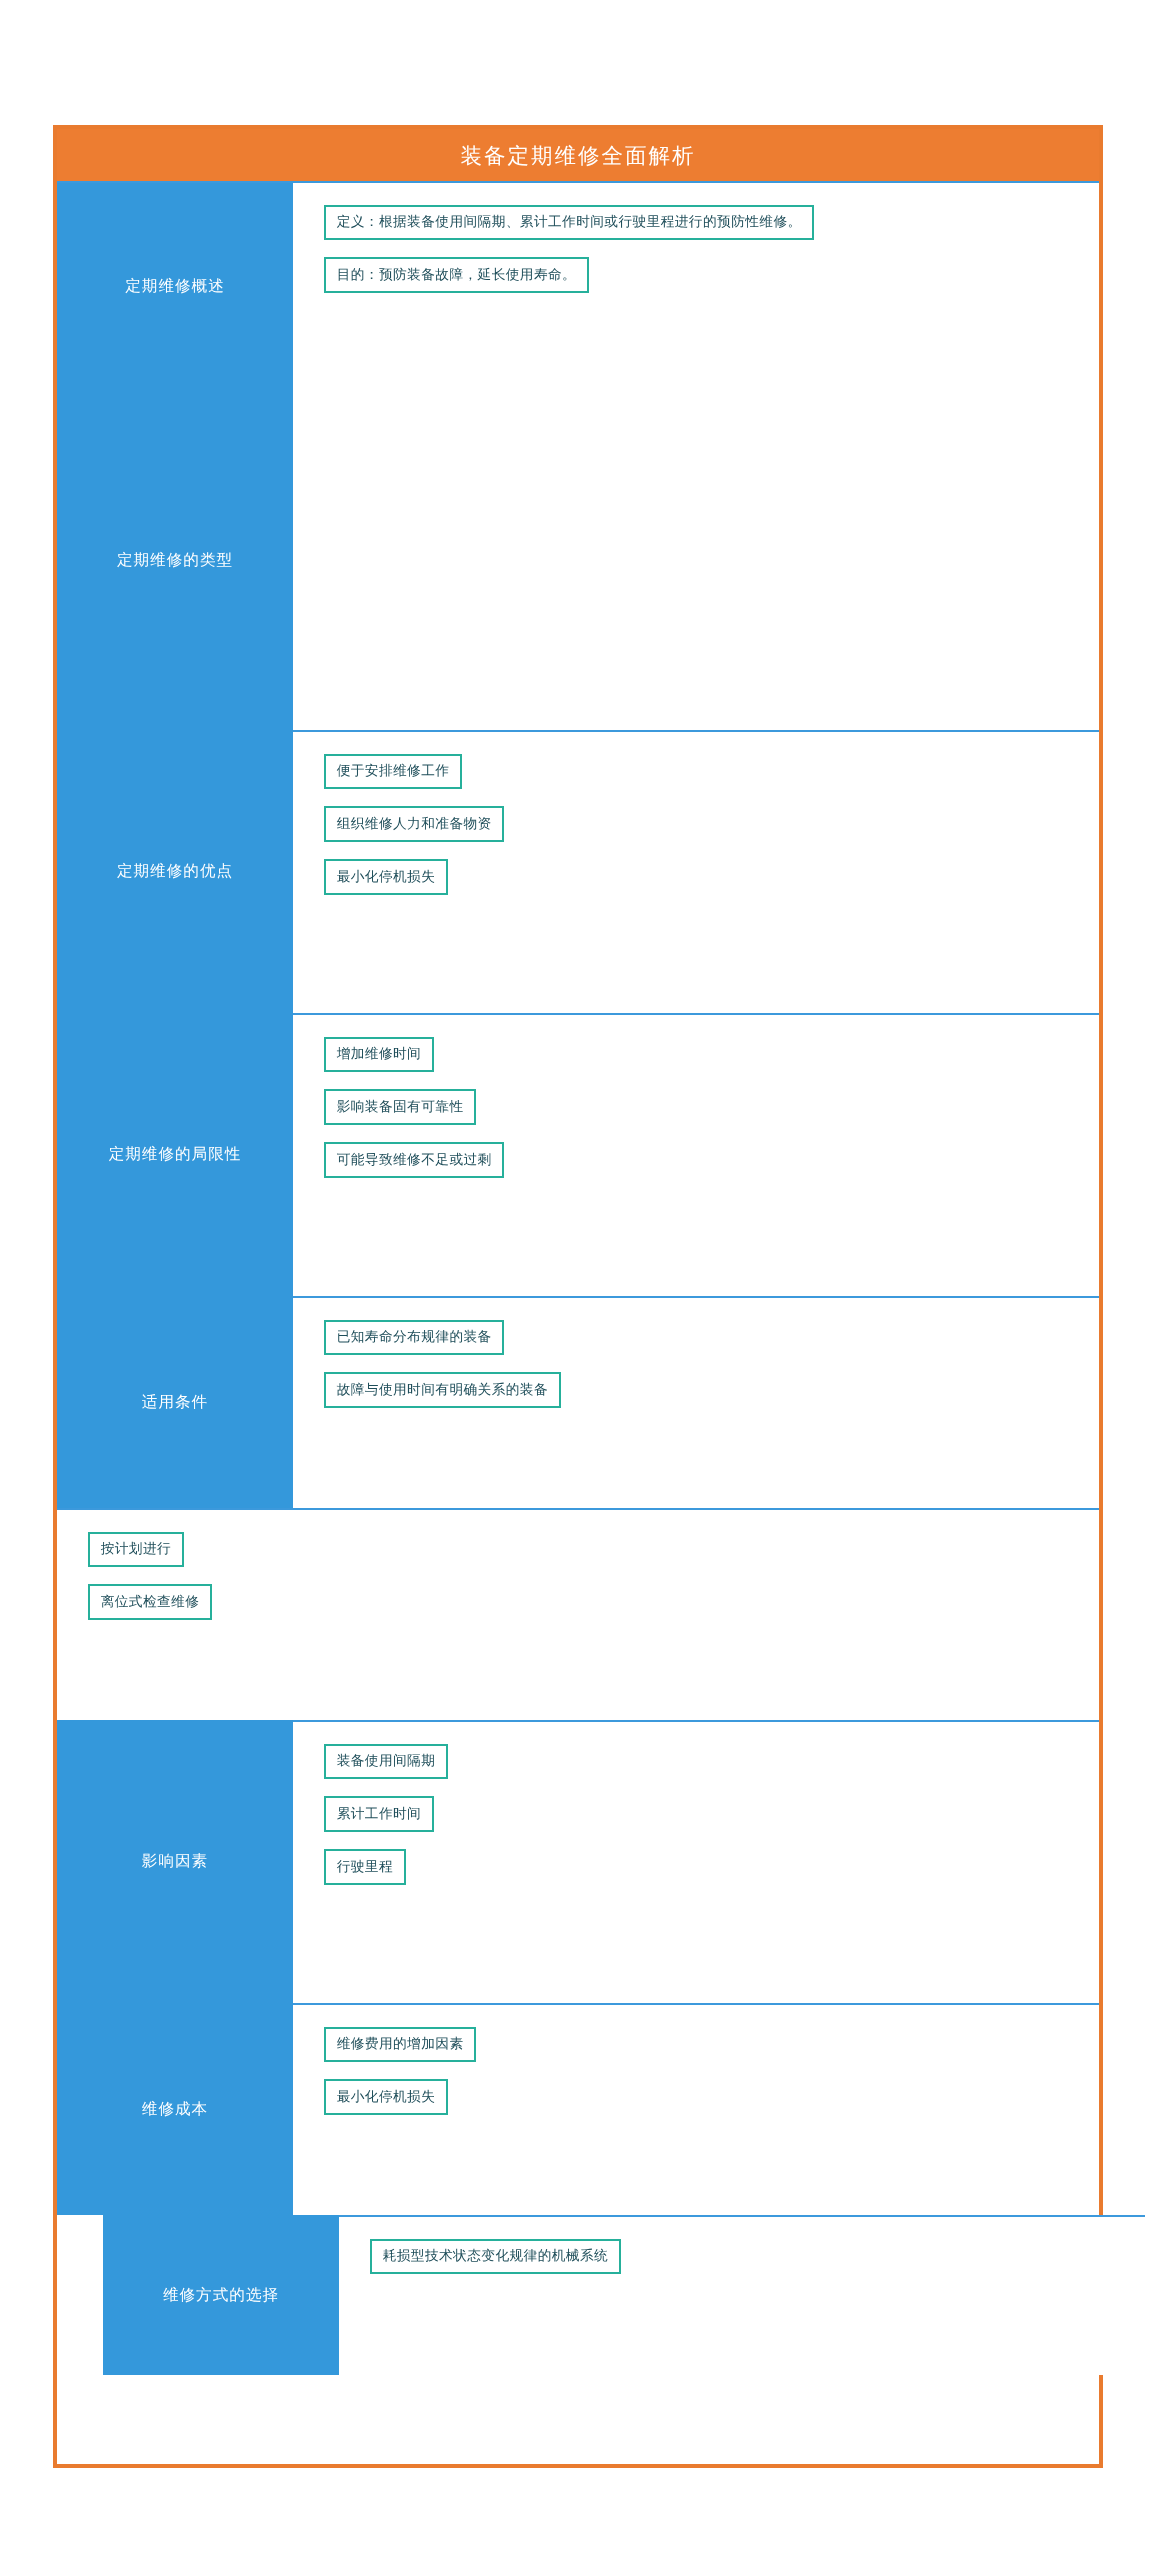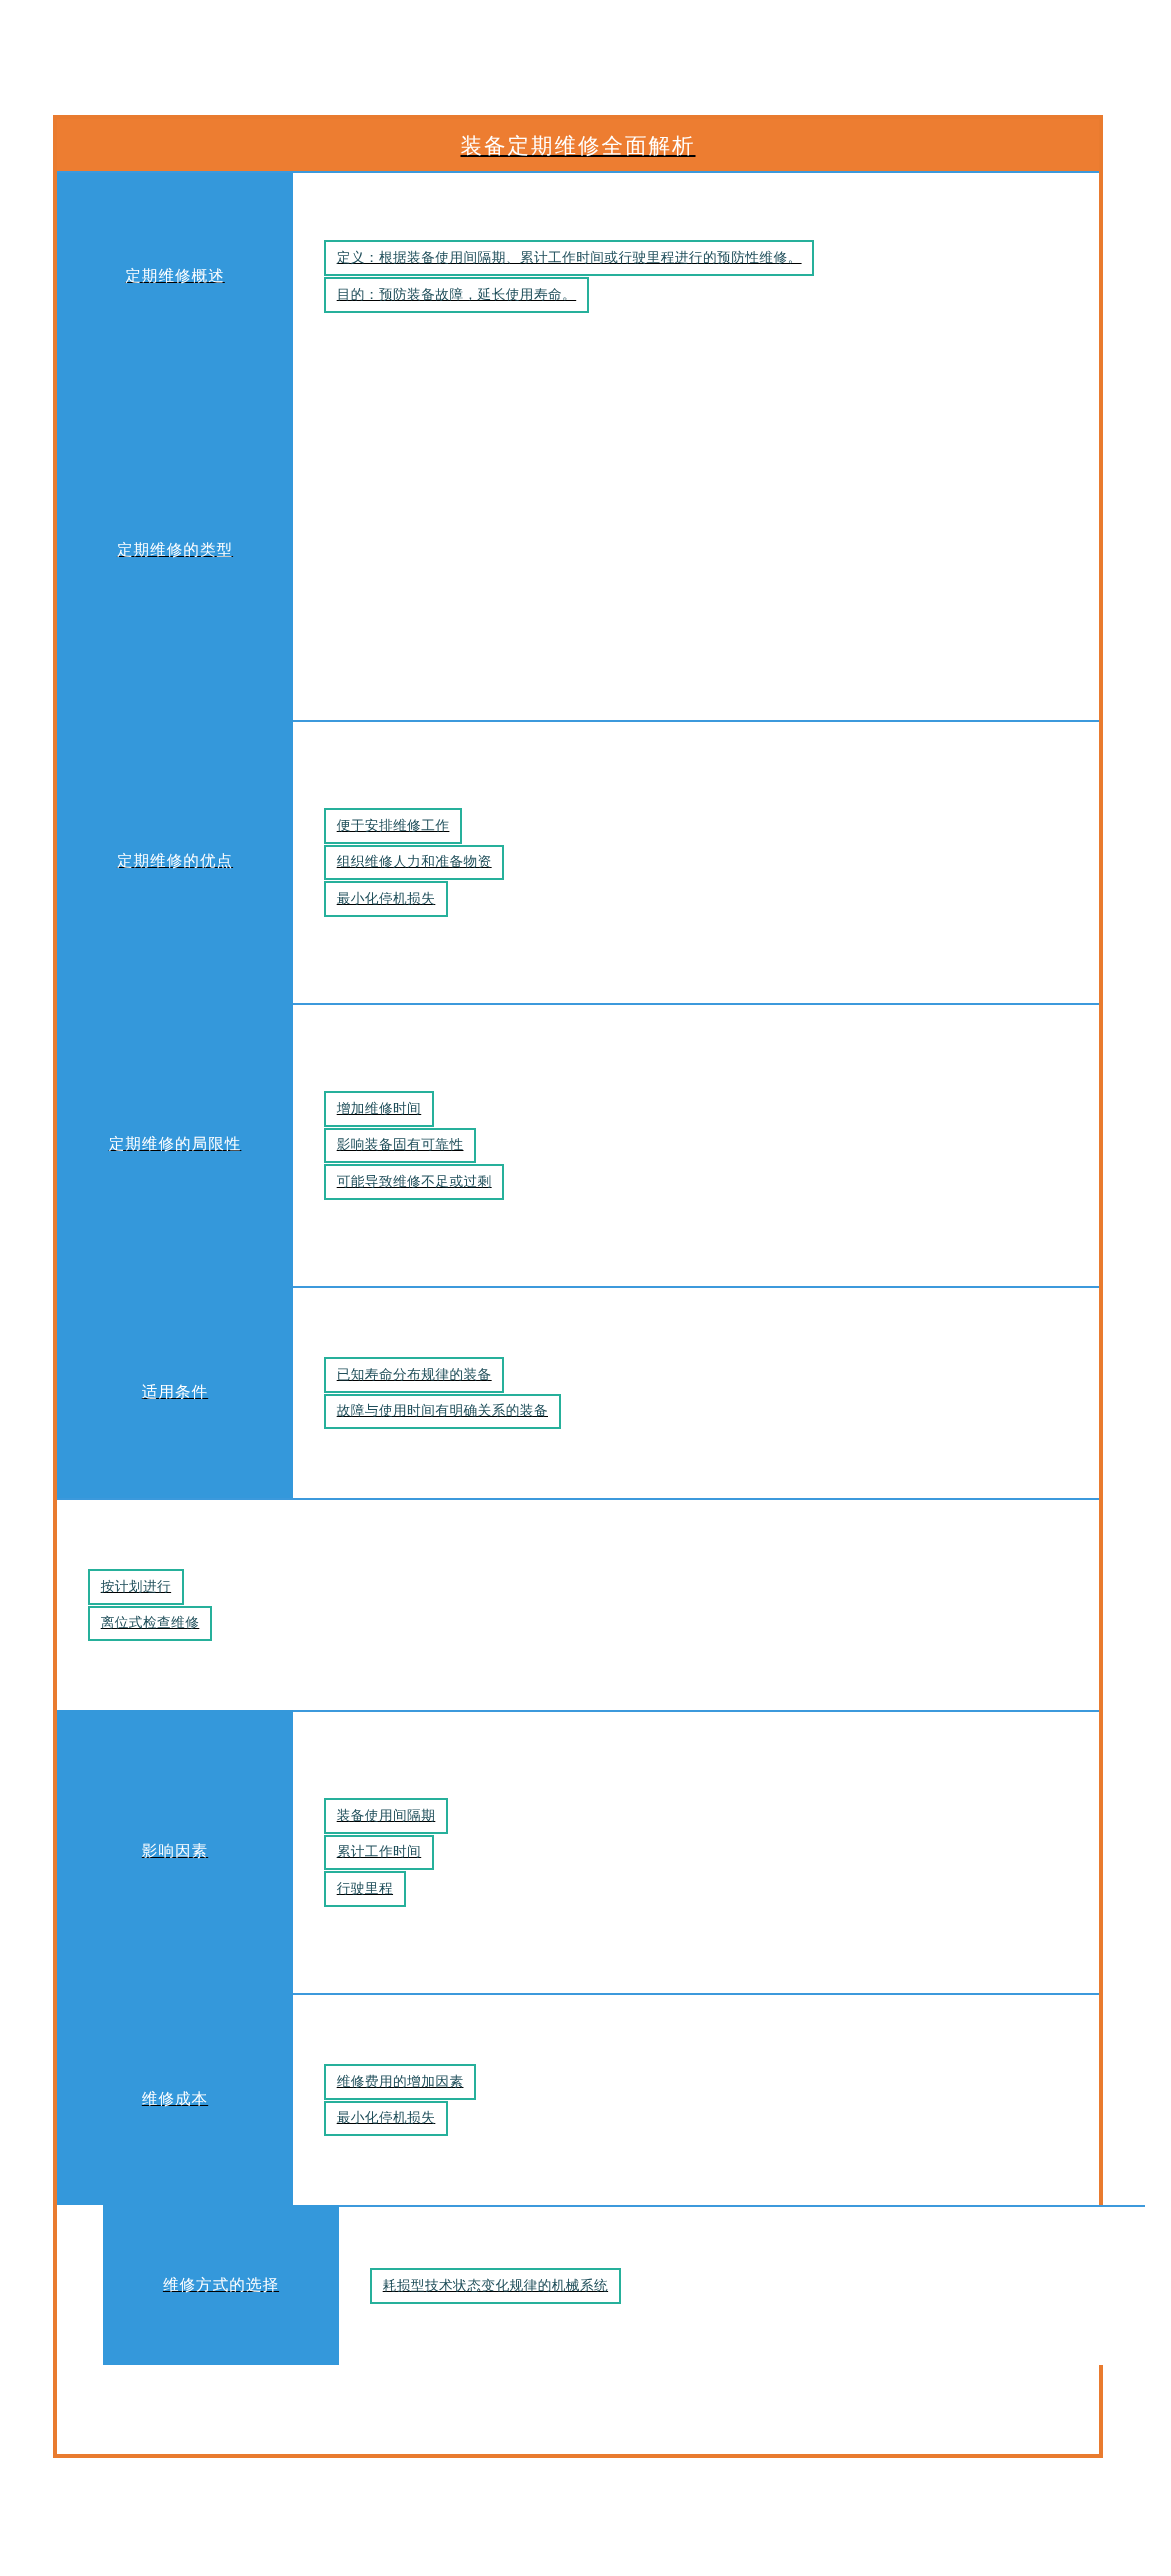--- a/index.html
+++ b/index.html
@@ -12,27 +12,26 @@
     width: 1171px;
     height: 2576px;
     font-family: "Liberation Sans", "DejaVu Sans", sans-serif;
     -webkit-font-smoothing: antialiased;
   }
 
   
   .infographic {
     position: absolute;
     left: 53px;
-    top: 115px;
+    top: 125px;
     width: 1050px;
     height: 2343px;
     box-sizing: border-box;
     border: 4.9px solid #E97B2F;
     background: #ffffff;
-    text-decoration: underline;
   }
 
   
   .title-band {
     height: 52px;
     background: #ED7D31;
     color: #ffffff;
     display: flex;
     align-items: center;
     justify-content: center;
@@ -69,22 +68,21 @@
     padding: 0 12px;
   }
 
   .section-content {
     flex: 1 1 auto;
     background: #ffffff;
     box-sizing: border-box;
     padding: 21.5px 0 21.5px 31px;
     display: flex;
     flex-direction: column;
-    justify-content: center;
-    gap: 1px;
+    gap: 17px;
     border-top: 2.9px solid #3C99DC;
   }
   .section:first-child .section-content {
     border-top: none;
   }
 
   .chip {
     display: inline-block;
     align-self: flex-start;
     border: 2px solid #26B09B;

